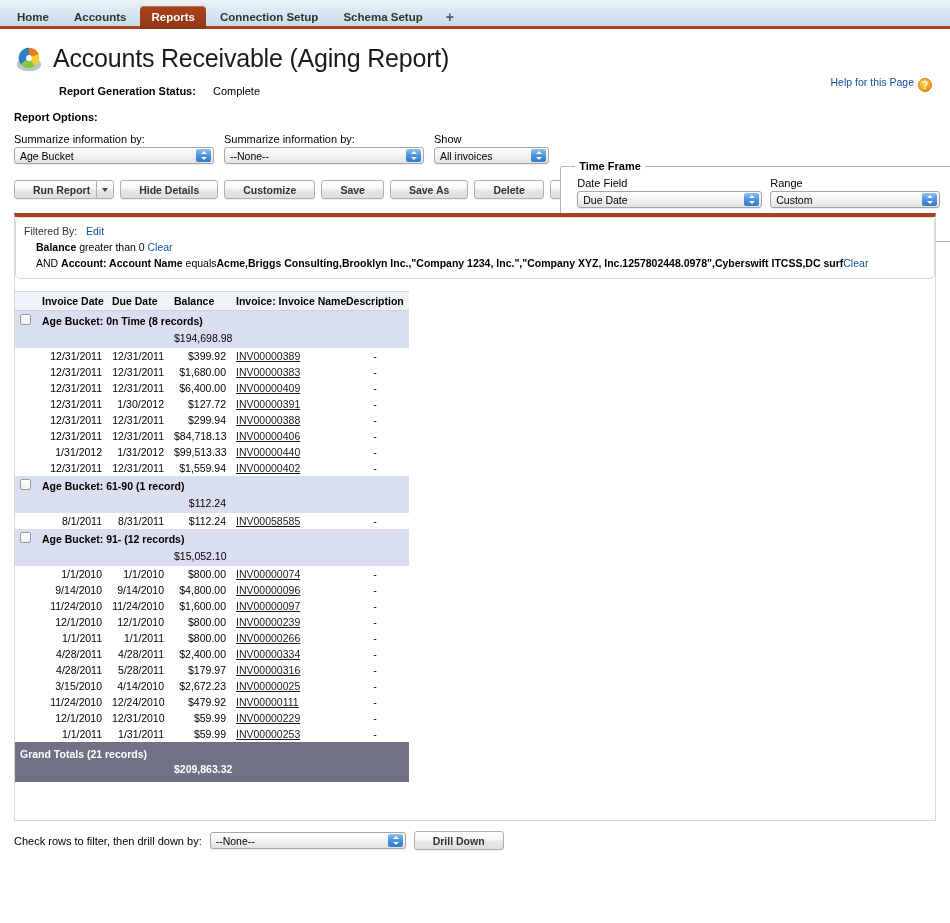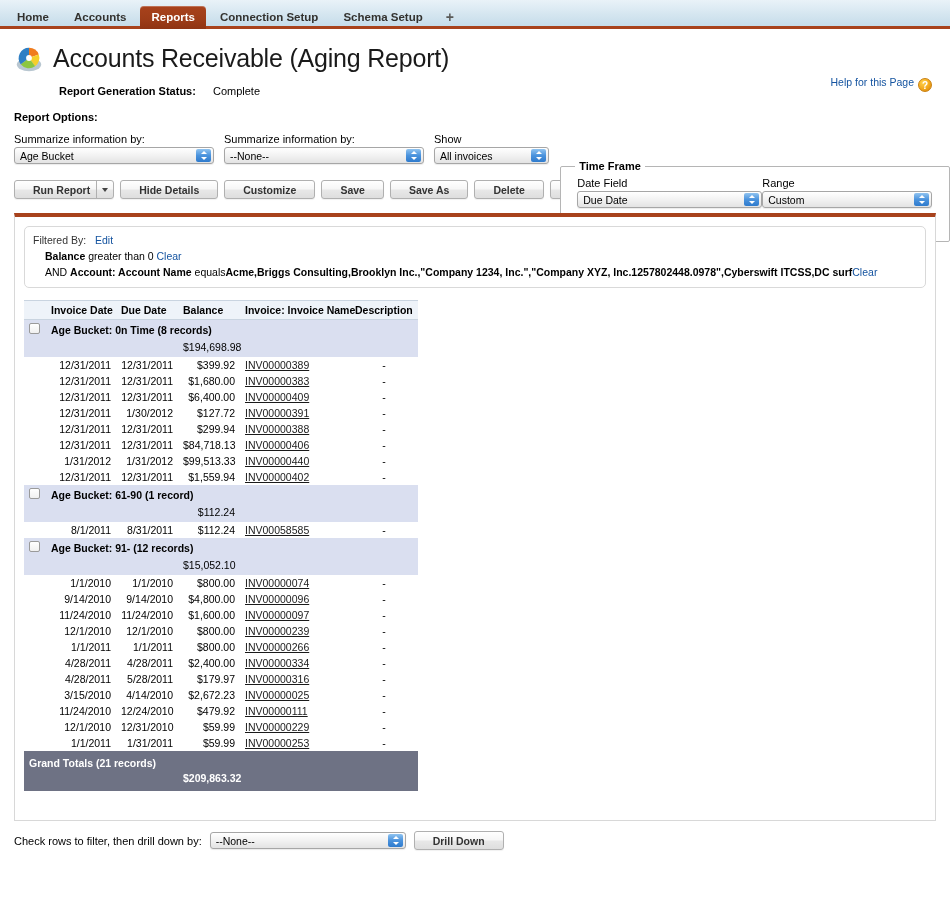--- a/index.html
+++ b/index.html
@@ -128,21 +128,21 @@
     left: 558px; top: 131px;
     width: 370px; height: 82px;
     border: 1px solid #b5b5b5;
     border-radius: 2px;
     background: #fff;
   }
   .timeframe legend {
     font-size: 11px; font-weight: bold;
     padding: 0 4px; margin-left: 6px;
   }
-  .tf-inner { display: flex; padding: 1px 8px 0 8px; }
+  .tf-inner { display: flex; padding: 1px 8px 0 8px; gap: 8px; }
   .tf-col { }
   .tf-fromto { display:flex; margin-top: 4px; }
   .txtinput {
     height: 18px;
     border: 1px solid #c2c2c2;
     background: #fff;
     border-radius: 1px;
     box-shadow: inset 0 1px 2px rgba(0,0,0,.07);
   }
 
@@ -177,21 +177,20 @@
     border-right: 3.5px solid transparent;
     border-top: 4px solid #444;
   }
 
   
   .report-panel {
     margin-top: 14px;
     border: 1px solid #d8d8d8;
     border-top: 4px solid #a8421c;
     background: #fff;
-    padding: 9px;
     height: 608px;
     position: relative;
   }
   .filter-box {
     border: 1px solid #d9d9d9;
     border-radius: 5px;
     padding: 6px 8px 7px 8px;
     background: #fff;
     font-size: 10.5px;
     line-height: 1.5;

